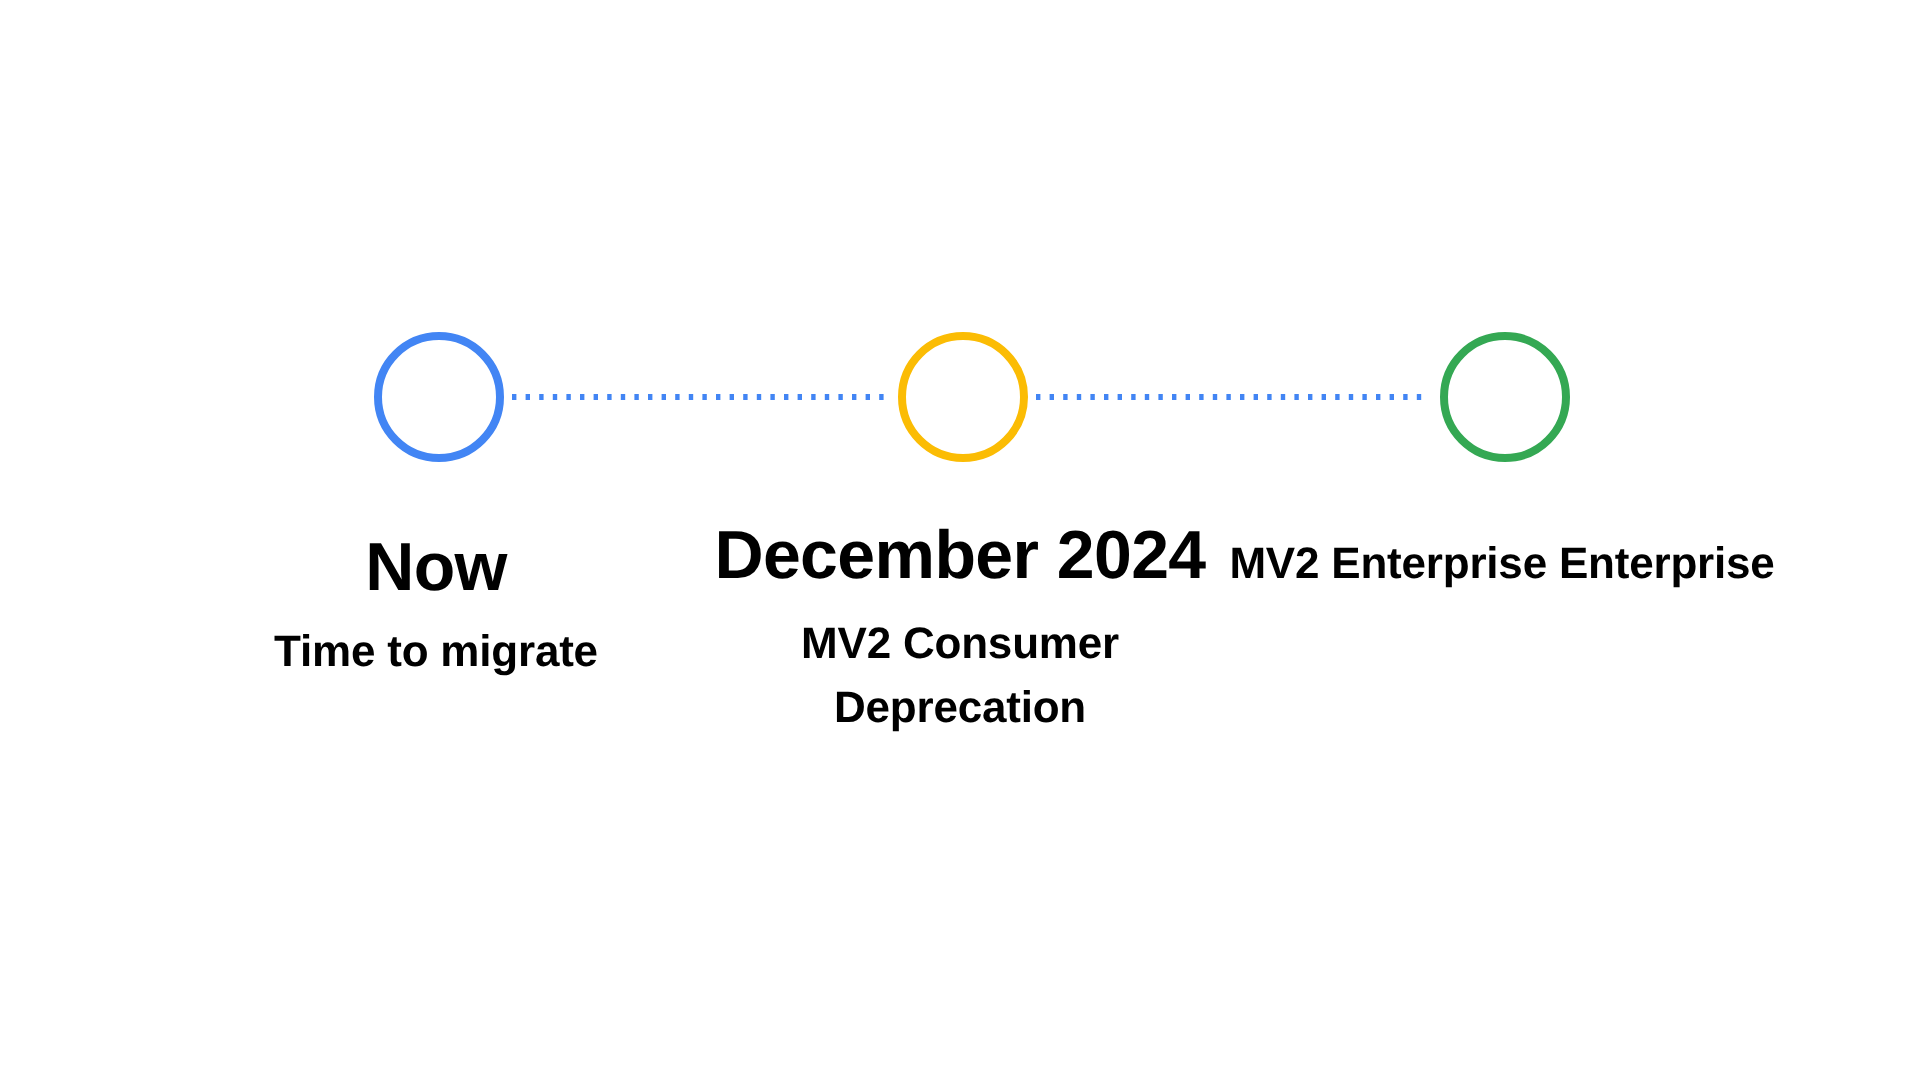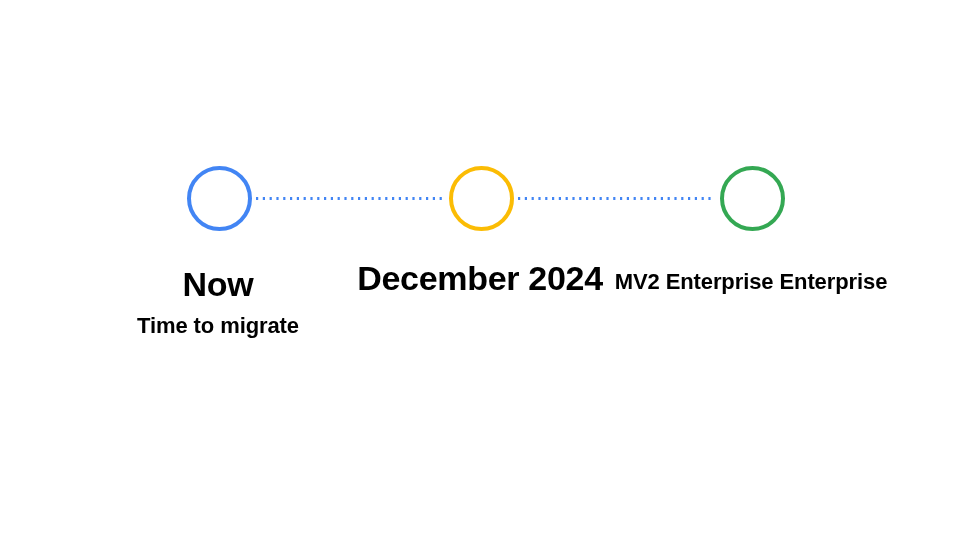--- a/index.html
+++ b/index.html
@@ -109,20 +109,21 @@
     <div class="milestone-text">
       <div class="milestone-title">Now</div>
       <div class="milestone-subtitle">Time to migrate</div>
     </div>
   </div>
 
   <div class="milestone" style="left: 330px;">
     <div class="node-ring" style="border-color: #FBBC04;"></div>
     <div class="milestone-text">
       <div class="milestone-title">December 2024</div>
+      <div class="milestone-subtitle">MV2 Consumer Deprecation</div>
     </div>
   </div>
 
   <div class="milestone" style="left: 601px;">
     <div class="node-ring" style="border-color: #34A853;"></div>
     <div class="milestone-text">
       <div class="milestone-subtitle">MV2 Enterprise Enterprise</div>
     </div>
   </div>
 

